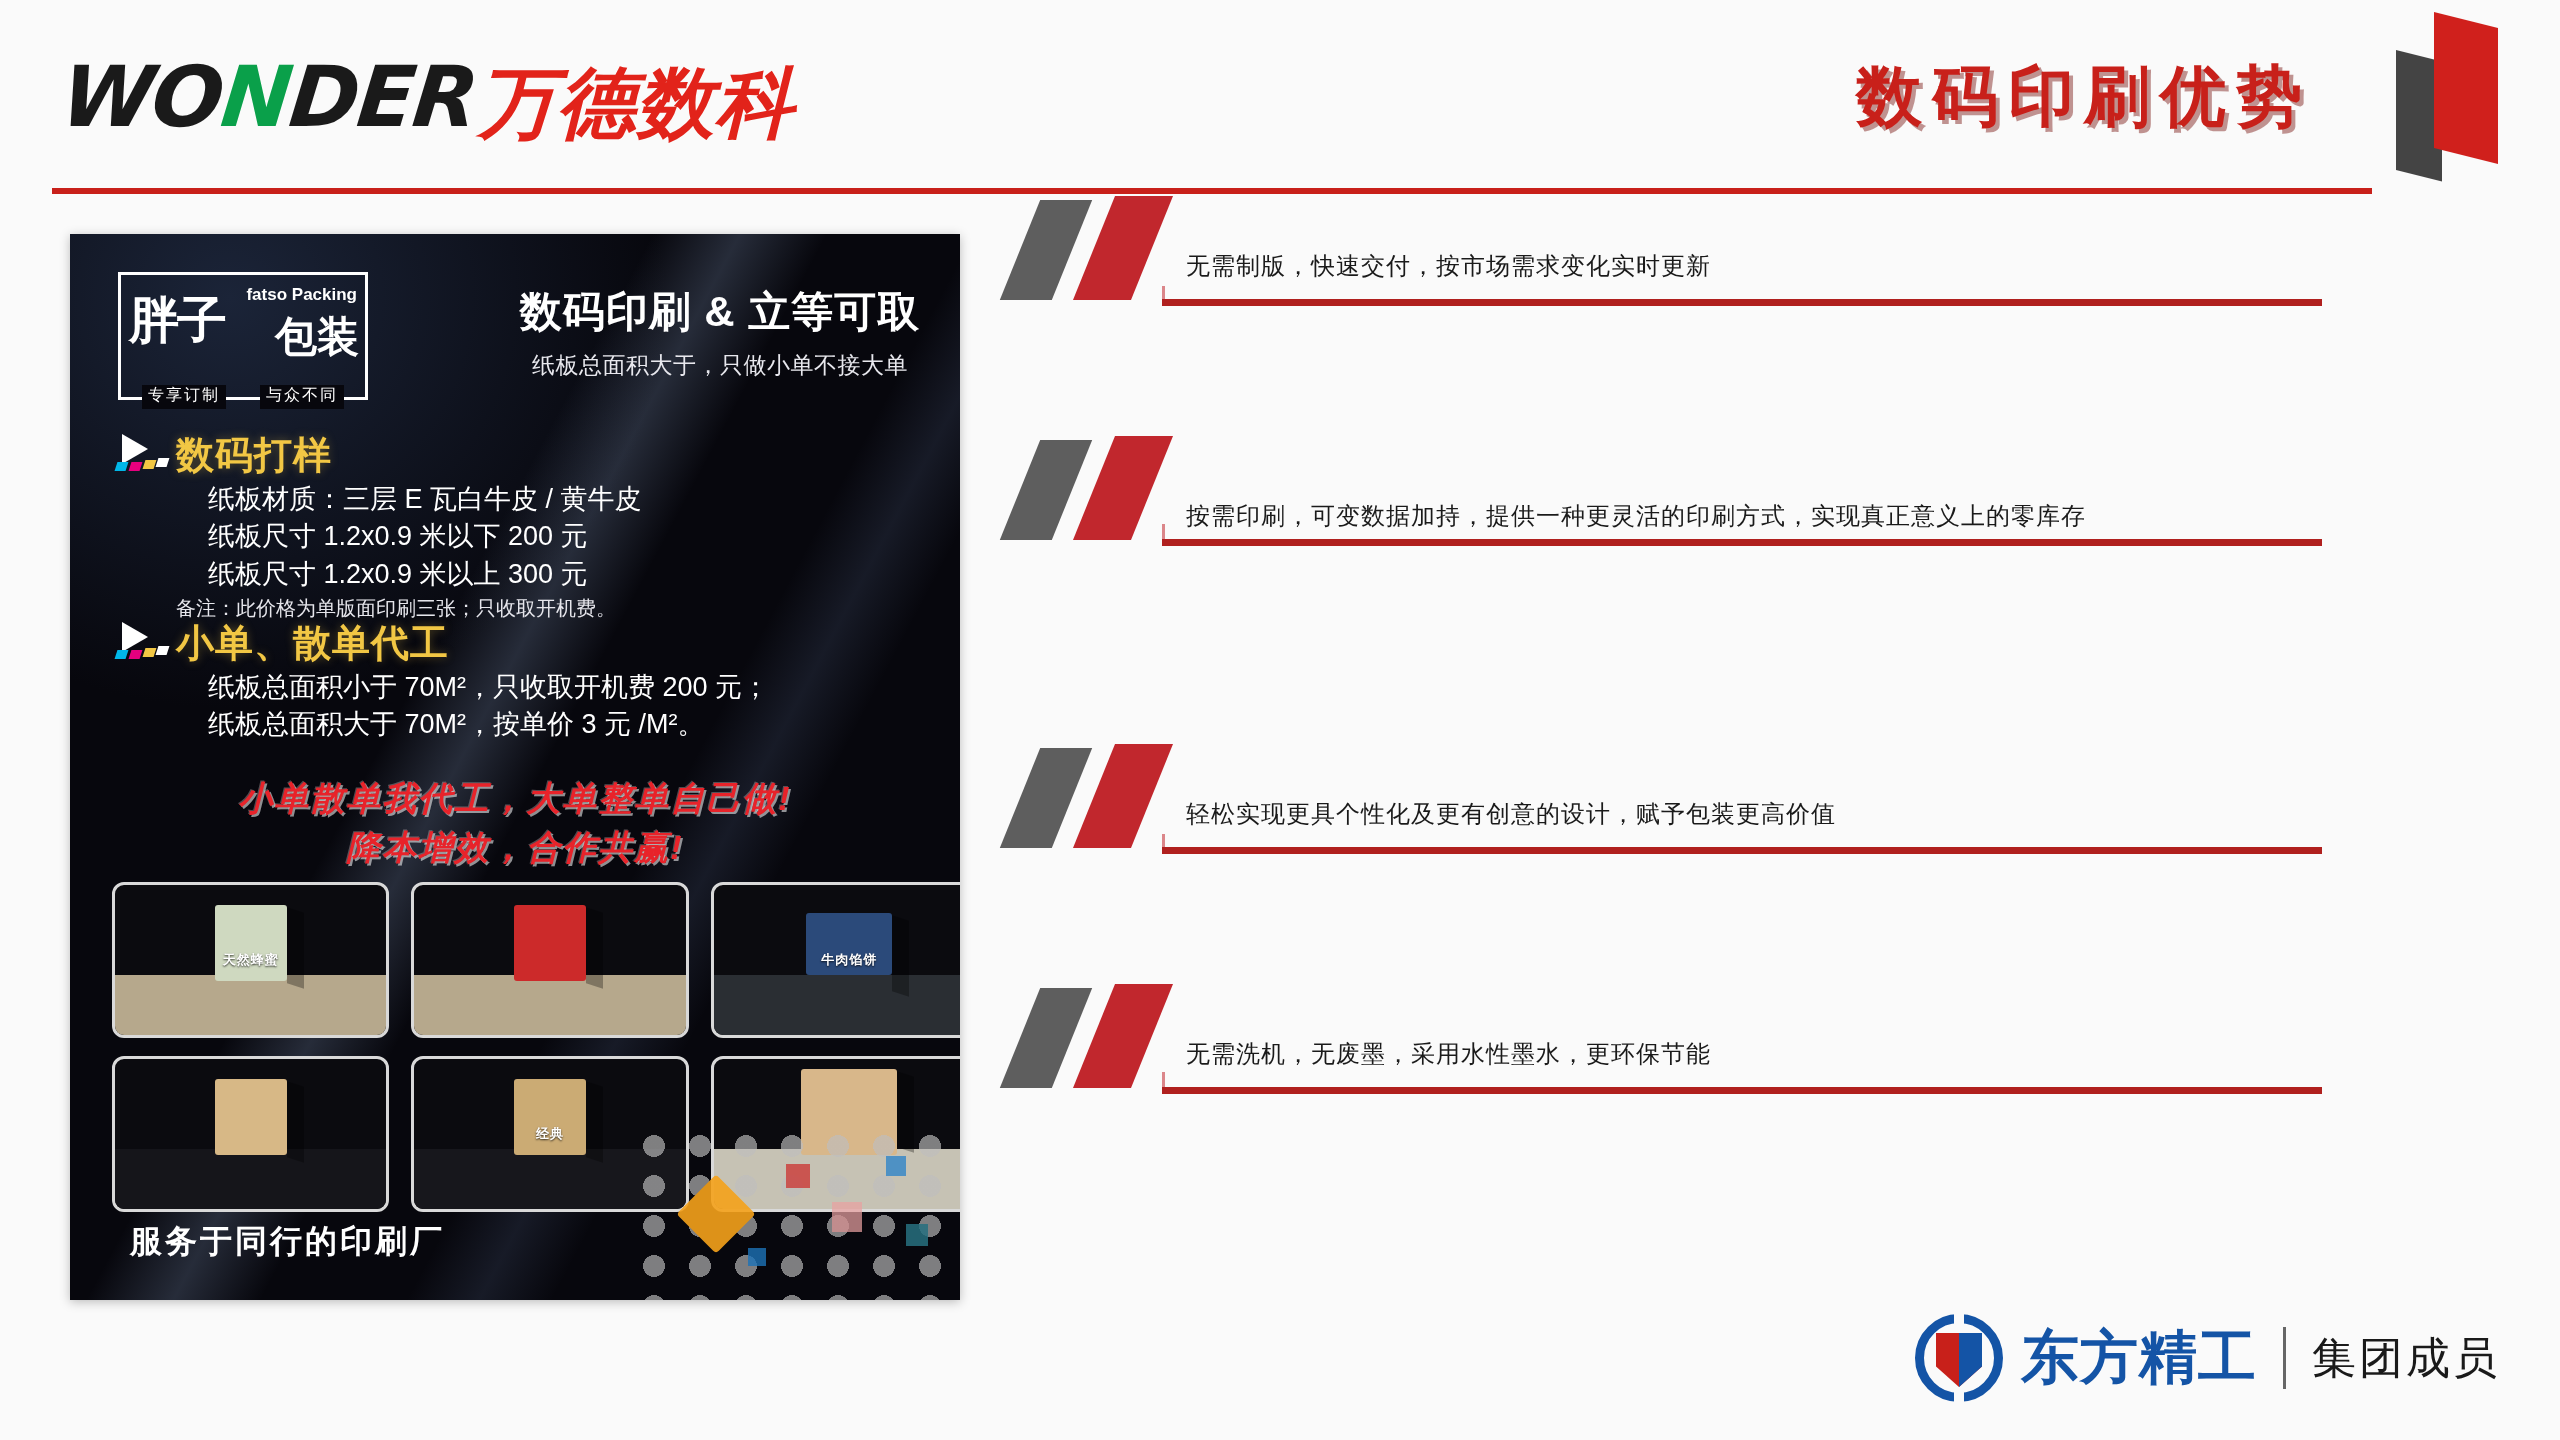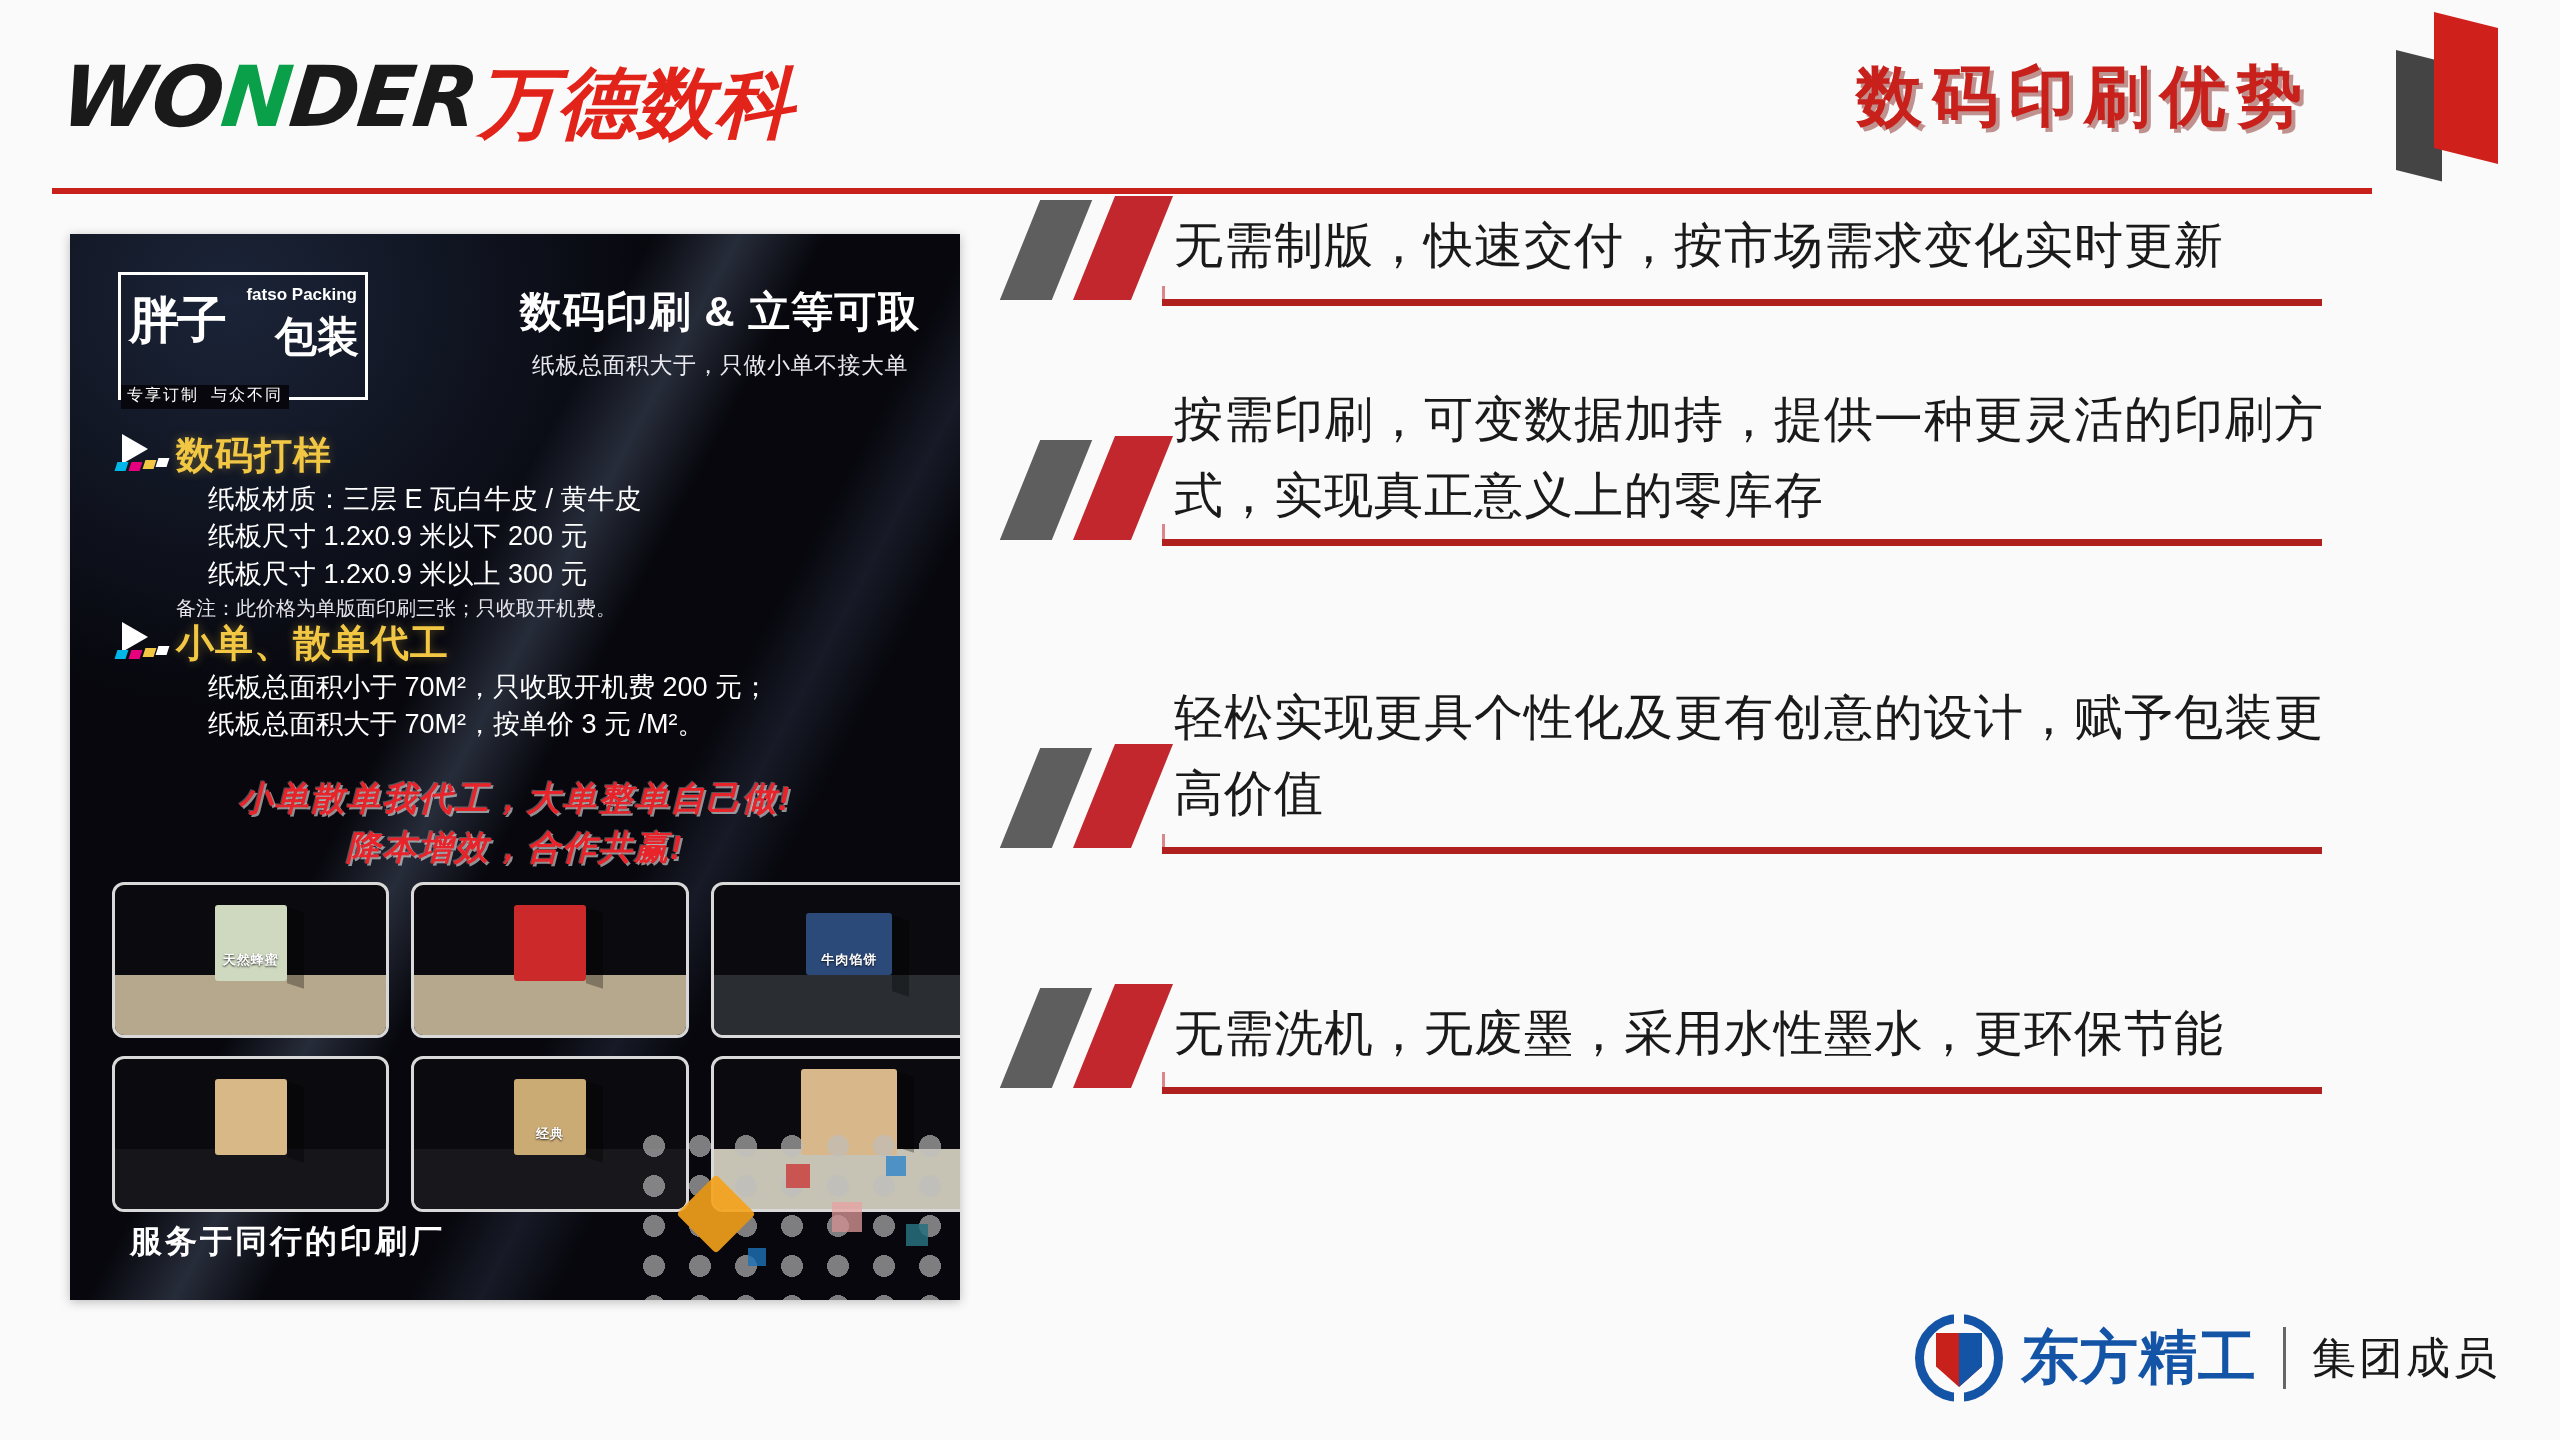--- a/index.html
+++ b/index.html
@@ -78,21 +78,21 @@
   .logo-en {
     position:absolute; right:8px; top:10px;
     color:#fff; font-size:17px; font-weight:bold; white-space:nowrap;
   }
   .logo-cn2 {
     position:absolute; right:6px; top:34px;
     color:#fff; font-size:42px; font-weight:bold; white-space:nowrap;
   }
   .logo-tag-wrap {
     position:absolute; left:0; right:0; bottom:-12px; height:24px;
-    display:flex; justify-content:flex-start; font-family:Liberation Mono, monospace;
+    display:flex; justify-content:center; gap:34px;font-family:Liberation Mono, monospace;
   }
   .logo-tag {
     background:#07070d; padding:0 6px;
     color:#fff; font-size:16px; letter-spacing:2px; white-space:nowrap;
   }
 
   .poster-head {
     position:absolute; left:440px; top:50px; width:420px; text-align:center;
   }
   .poster-head .ph-main {
@@ -202,22 +202,22 @@
   .bullet .marker { position:absolute; left:0; bottom:0; width:200px; height:100px; }
   .bullet .marker .bar-gray {
     position:absolute; left:10px; bottom:0; width:52px; height:100px;
     background:#5e5e5e; transform:skewX(-22deg);
   }
   .bullet .marker .bar-red {
     position:absolute; left:84px; bottom:0; width:58px; height:104px;
     background:#c1272d; transform:skewX(-22deg);
   }
   .bullet .btext {
-    position:absolute; left:164px; bottom:16px; width:1150px;
-    color:#1a1a1a; font-size:49px; line-height:1.55; letter-spacing:1px;
+    position:absolute; left:176px; bottom:16px; width:1150px;
+    color:#1a1a1a; font-size:24px; line-height:1.55; letter-spacing:1px;
   }
   .bullet .uline {
     position:absolute; left:152px; bottom:-6px; width:1160px; height:7px;
     background:#b0201e;
   }
   .bullet .tick {
     position:absolute; left:152px; width:3px; height:18px; background:#c1272d; opacity:.55;
   }
 
   

